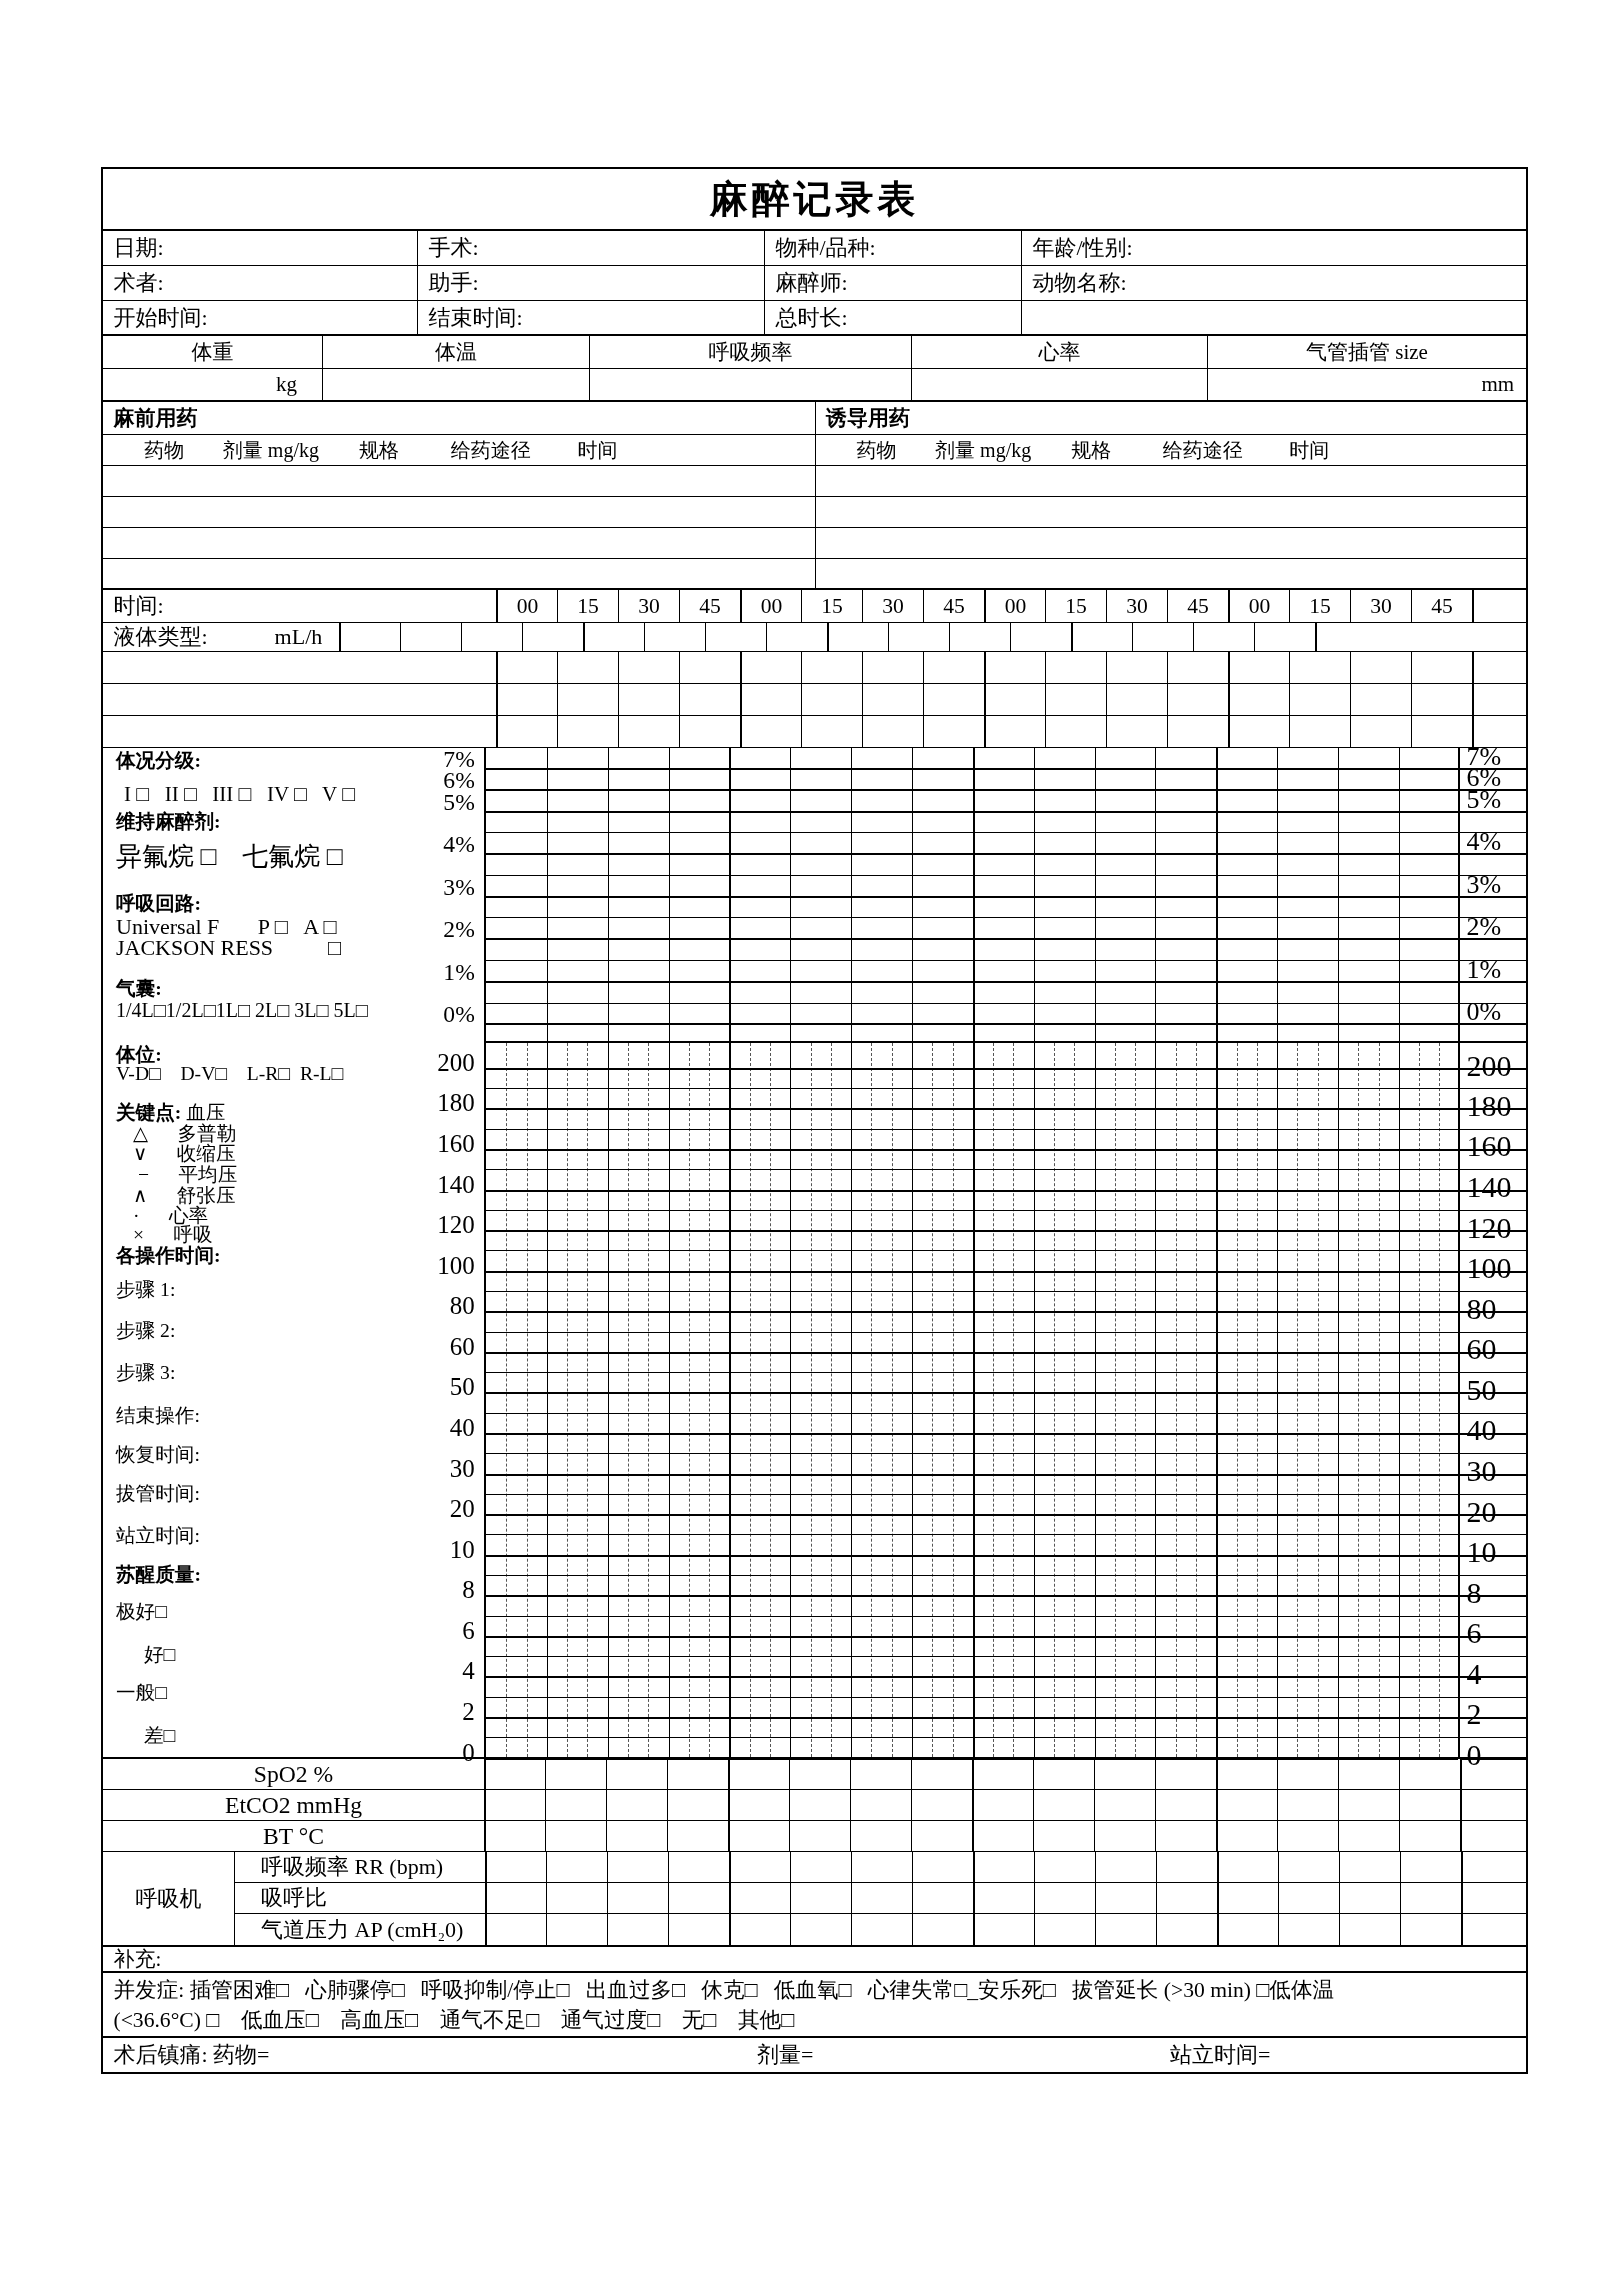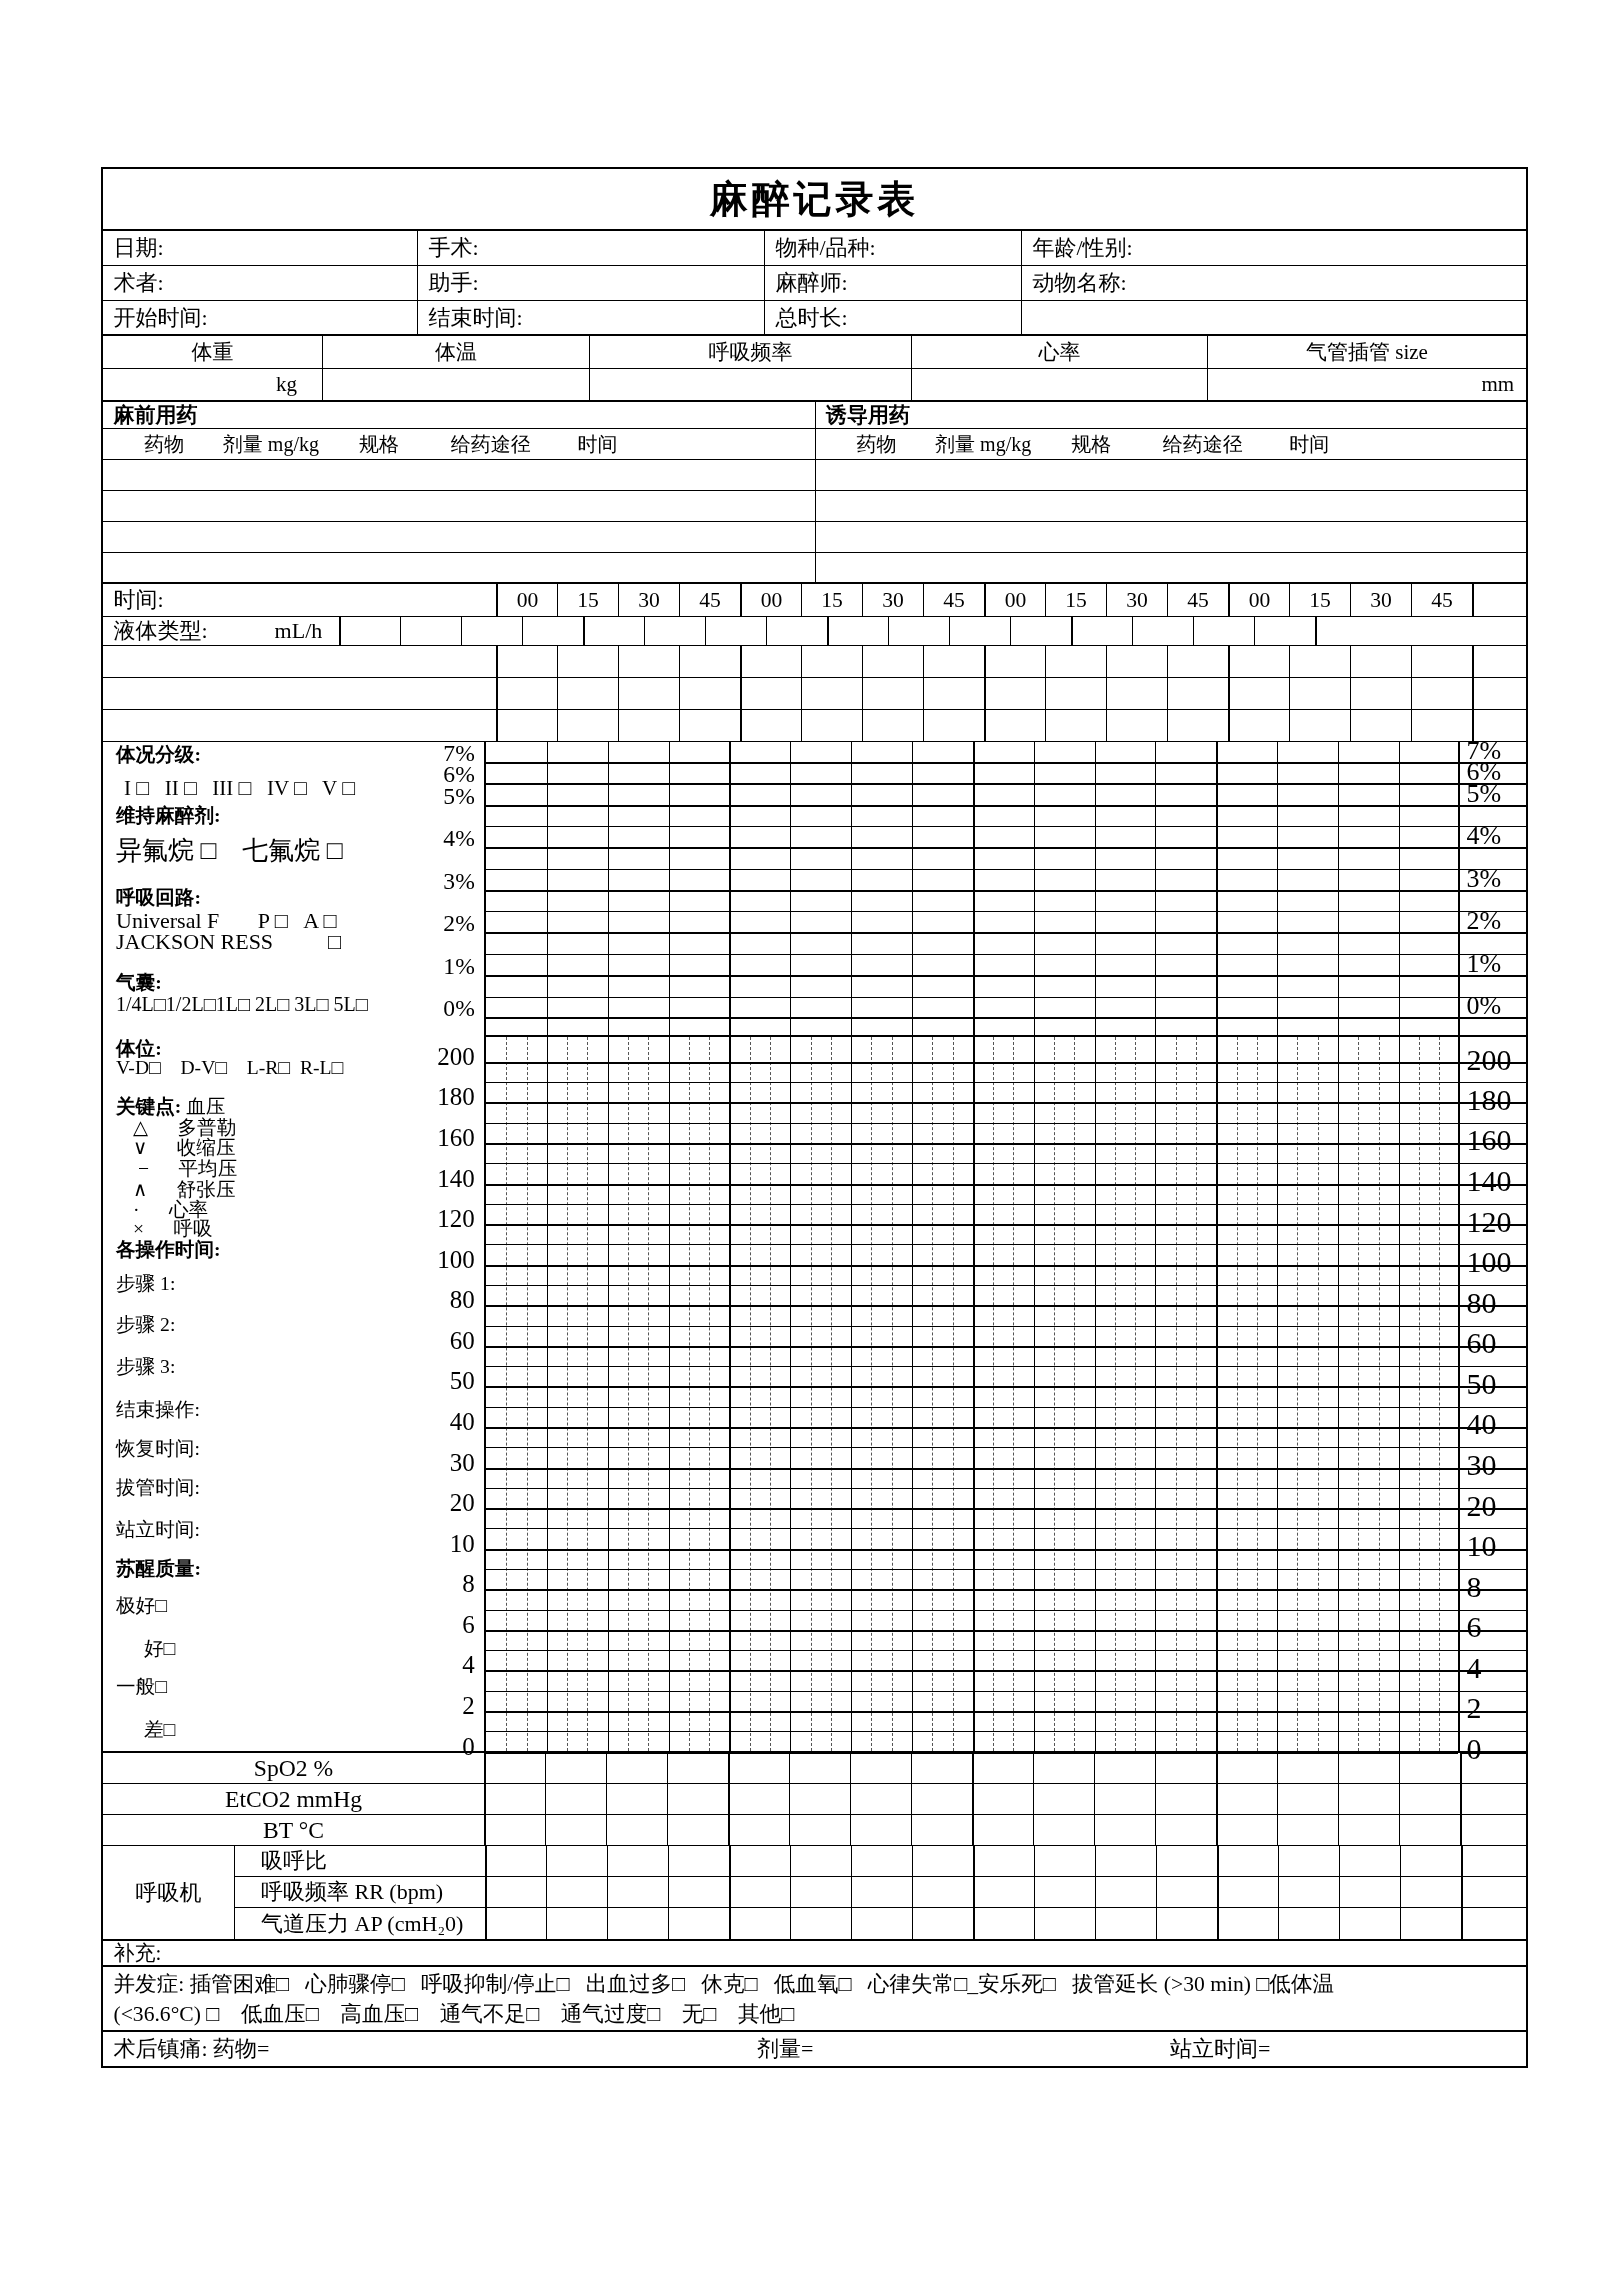--- a/index.html
+++ b/index.html
@@ -11,21 +11,21 @@
   .nobb{border-bottom:none}
   .cell{border-left:1.3px solid #000;display:flex;align-items:center;padding-left:10.5px;font-size:22px;overflow:hidden}
   .cell:first-child{border-left:none}
   .title-row{height:62px;display:flex;align-items:center;justify-content:center;
              font-size:38px;font-weight:bold;border-bottom:2px solid #000;letter-spacing:3.9px}
   .info{height:35px}
   .vit{height:33px}
   .vit .cell{justify-content:center;padding-left:0;font-size:21px}
   .unit-cell{justify-content:flex-end !important;padding-right:25px;font-size:21px}
   .unit-cell.last{padding-right:11.8px}
-  .drughdr{height:27px}
+  .drughdr{height:33px}
   .drughdr .cell{font-weight:bold;font-size:21px}
   .half{width:50%;position:relative;border-left:1.3px solid #000}
   .half:first-child{border-left:none}
   .dcolhdr{height:31px}
   .dch{position:absolute;top:50%;transform:translate(-50%,-50%);font-size:20px;white-space:pre}
   .drugrow{height:31px}
   .gridrow{display:flex;border-bottom:1.3px solid #000}
   .glabel{width:393px;display:flex;align-items:center;padding-left:10.5px;font-size:22px}
   .gcell{width:61px;border-left:0.7px solid #000;display:flex;align-items:center;justify-content:center;font-size:21.6px}
   .gcell.h{border-left-width:2px}
@@ -560,41 +560,41 @@
       <div class="gcell"></div>
       <div class="gcell"></div>
       <div class="gcell"></div>
       <div class="gcell gend"></div>
     </div>
 
   <div class="ventgrp">
     <div class="ventlabel">呼吸机</div>
     <div class="ventrows">
       <div class="ventrow">
-        <div class="sublabel">吸呼比</div>
+        <div class="sublabel">呼吸频率 RR (bpm)</div>
       <div class="gcell h"></div>
           <div class="gcell"></div>
           <div class="gcell"></div>
           <div class="gcell"></div>
           <div class="gcell h"></div>
           <div class="gcell"></div>
           <div class="gcell"></div>
           <div class="gcell"></div>
           <div class="gcell h"></div>
           <div class="gcell"></div>
           <div class="gcell"></div>
           <div class="gcell"></div>
           <div class="gcell h"></div>
           <div class="gcell"></div>
           <div class="gcell"></div>
           <div class="gcell"></div>
           <div class="gcell gend"></div>
         </div>
       <div class="ventrow">
-        <div class="sublabel">呼吸频率 RR (bpm)</div>
+        <div class="sublabel">吸呼比</div>
       <div class="gcell h"></div>
           <div class="gcell"></div>
           <div class="gcell"></div>
           <div class="gcell"></div>
           <div class="gcell h"></div>
           <div class="gcell"></div>
           <div class="gcell"></div>
           <div class="gcell"></div>
           <div class="gcell h"></div>
           <div class="gcell"></div>

